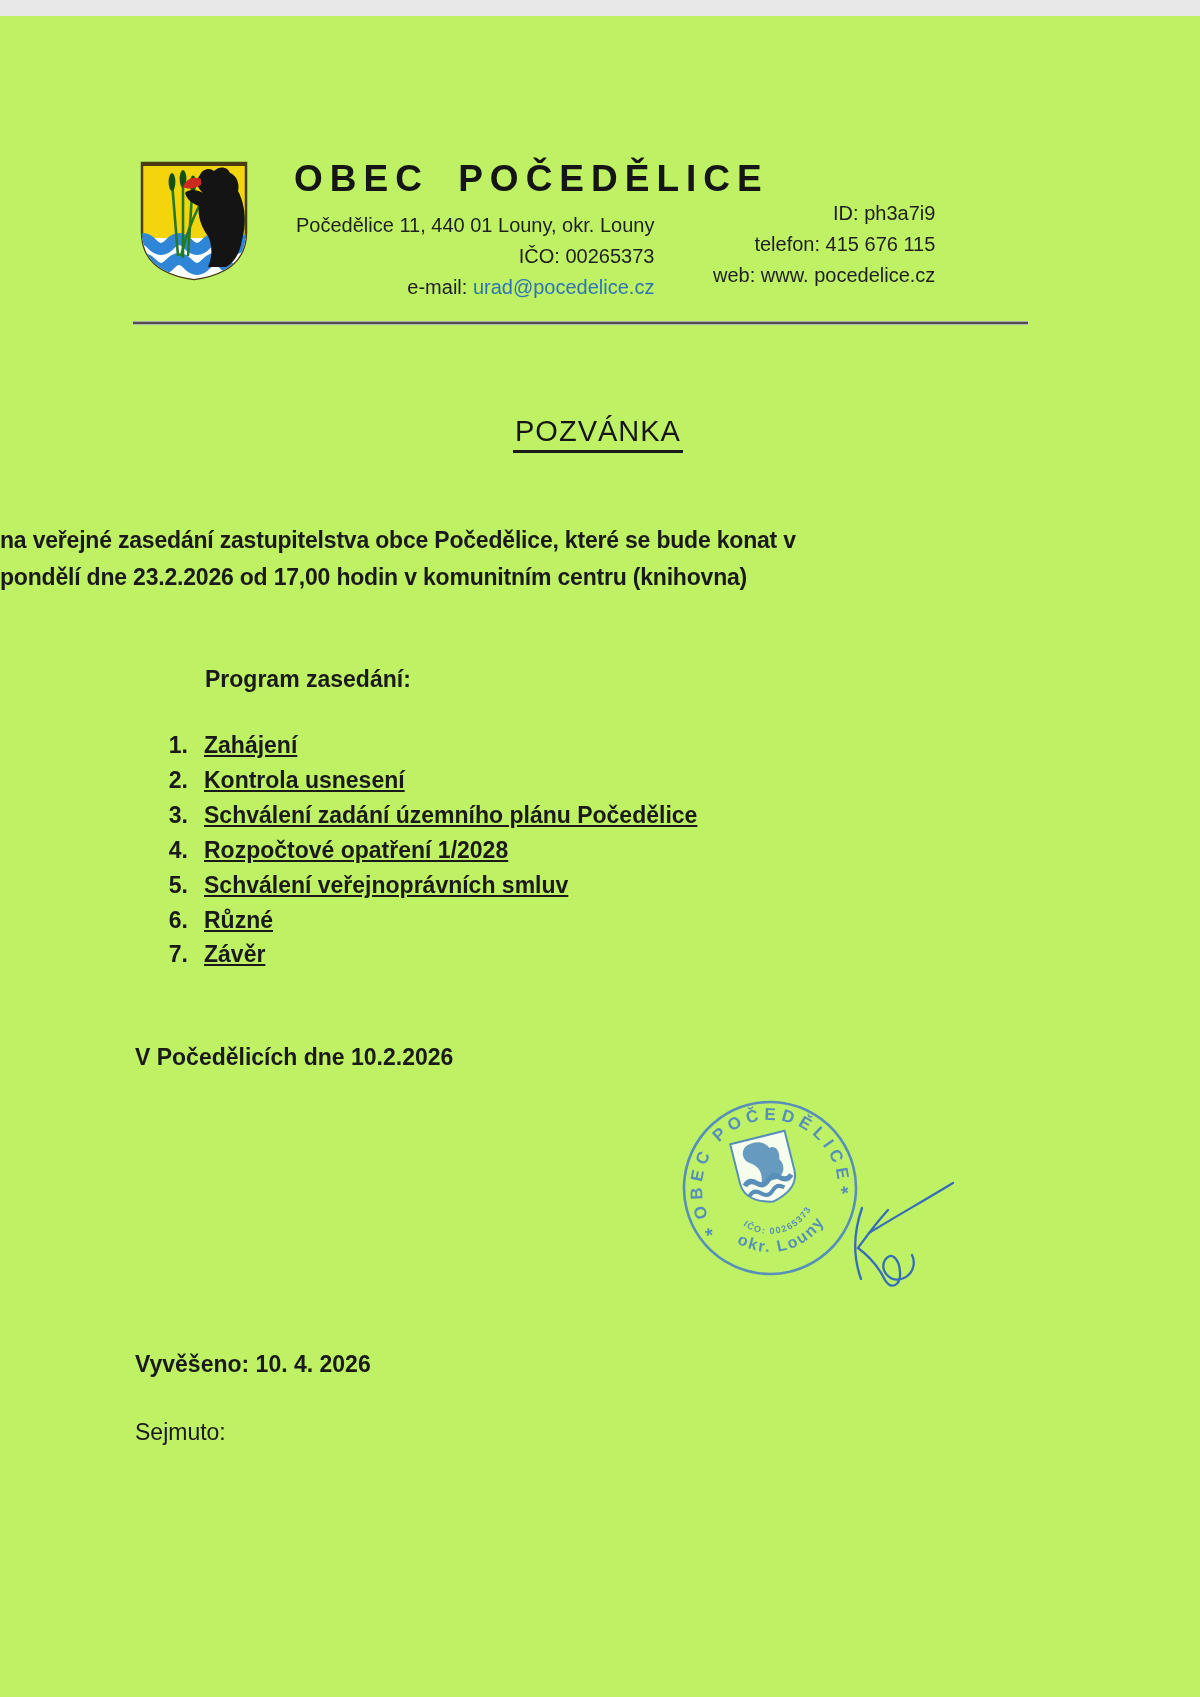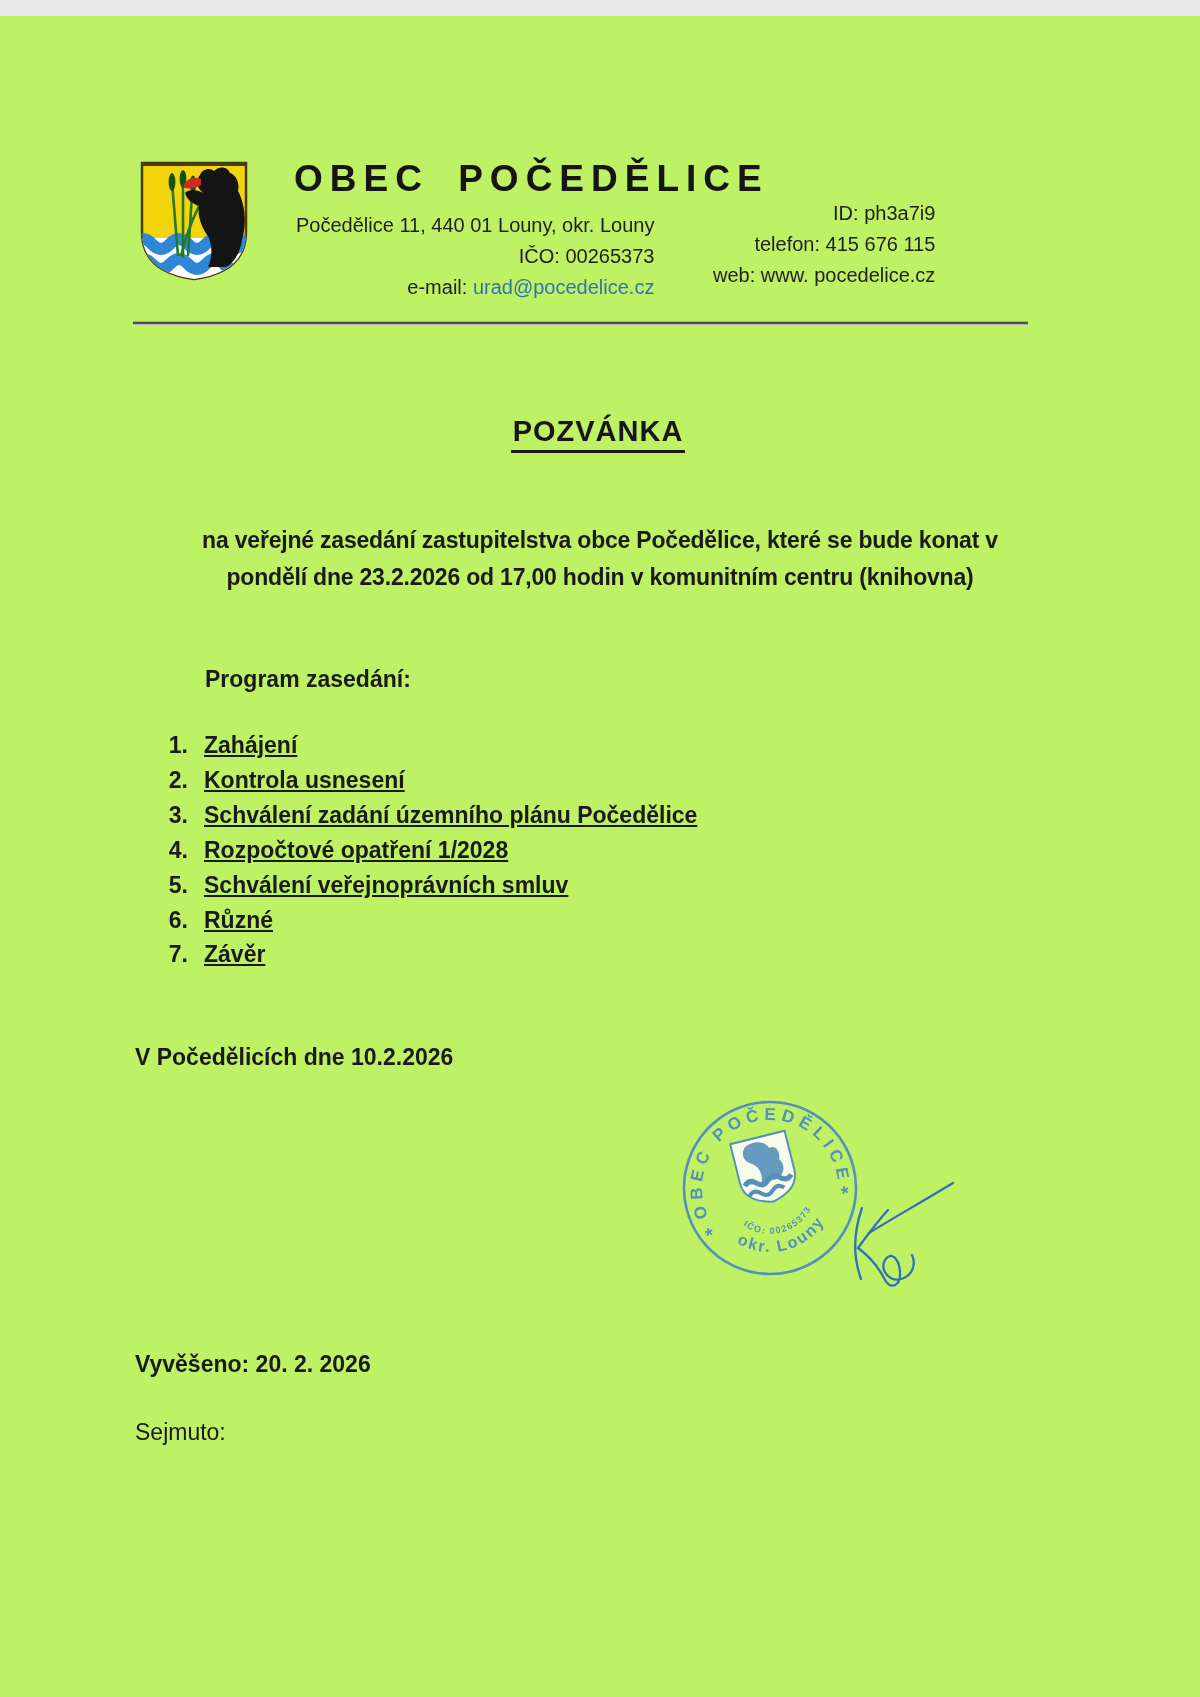--- a/index.html
+++ b/index.html
@@ -22,25 +22,25 @@
   .contact-right{left:713px;top:182px;}
   .email-link{color:#2e74b5;cursor:pointer;}
   .header-divider{
     left:133px;top:305px;width:895px;height:4px;
     background:linear-gradient(180deg,#a9a9a9 0 1px,#4f4f4f 1px 3px,#b5b5b5 3px 4px);
   }
 
   
   .doc-title-row{left:0;top:399px;width:1196px;text-align:center;}
   .doc-title{
-    display:inline-block;font-size:29px;font-weight:bold;letter-spacing:1px;
+    display:inline-block;font-size:29px;font-weight:normal;letter-spacing:1px;
     border-bottom:3px solid #1a1a1a;padding:0 2px 2px 2px;color:#161616;
   }
   .intro{
-    left:0;top:506px;width:1200px;text-align:center;
+    left:0;top:506px;width:1200px;text-align:left;
     font-size:23px;font-weight:bold;line-height:37px;letter-spacing:-0.2px;
   }
   .program-heading{left:205px;top:650px;font-size:23px;font-weight:bold;}
   .program-list{left:160px;top:712px;font-size:23px;font-weight:bold;line-height:34.9px;}
   .program-row{display:flex;}
   .program-num{width:28px;text-align:right;}
   .program-text{margin-left:16px;white-space:nowrap;text-decoration:underline;}
   .place-date{left:135px;top:1028px;font-size:23px;font-weight:bold;}
   .posted{left:135px;top:1335px;font-size:23px;font-weight:bold;}
   .removed{left:135px;top:1403px;font-size:23px;font-weight:normal;}
@@ -177,16 +177,16 @@
   </svg>
 
   <svg class="abs sig-svg" width="135" height="130" viewBox="838 1152 135 130">
     <g fill="none" stroke="#2f66c0" stroke-width="2.3" stroke-linecap="round">
       <path d="M 953 1167 C 925 1184 895 1201 869 1217"></path>
       <path d="M 862 1192 C 855 1212 852 1238 861 1263"></path>
       <path d="M 888 1194 C 876 1207 866 1221 858 1232 C 869 1240 879 1252 885 1264 C 891 1274 901 1270 900 1256 C 899 1242 891 1235 885 1244 C 879 1254 890 1268 904 1262 C 913 1258 916 1247 912 1239"></path>
     </g>
   </svg>
 
-  <div class="abs posted">Vyvěšeno: 20. 2. 2026</div>
+  <div class="abs posted">Vyvěšeno: 10. 4. 2026</div>
   <div class="abs removed">Sejmuto:</div>
 
 </div>
 
 </body></html>

